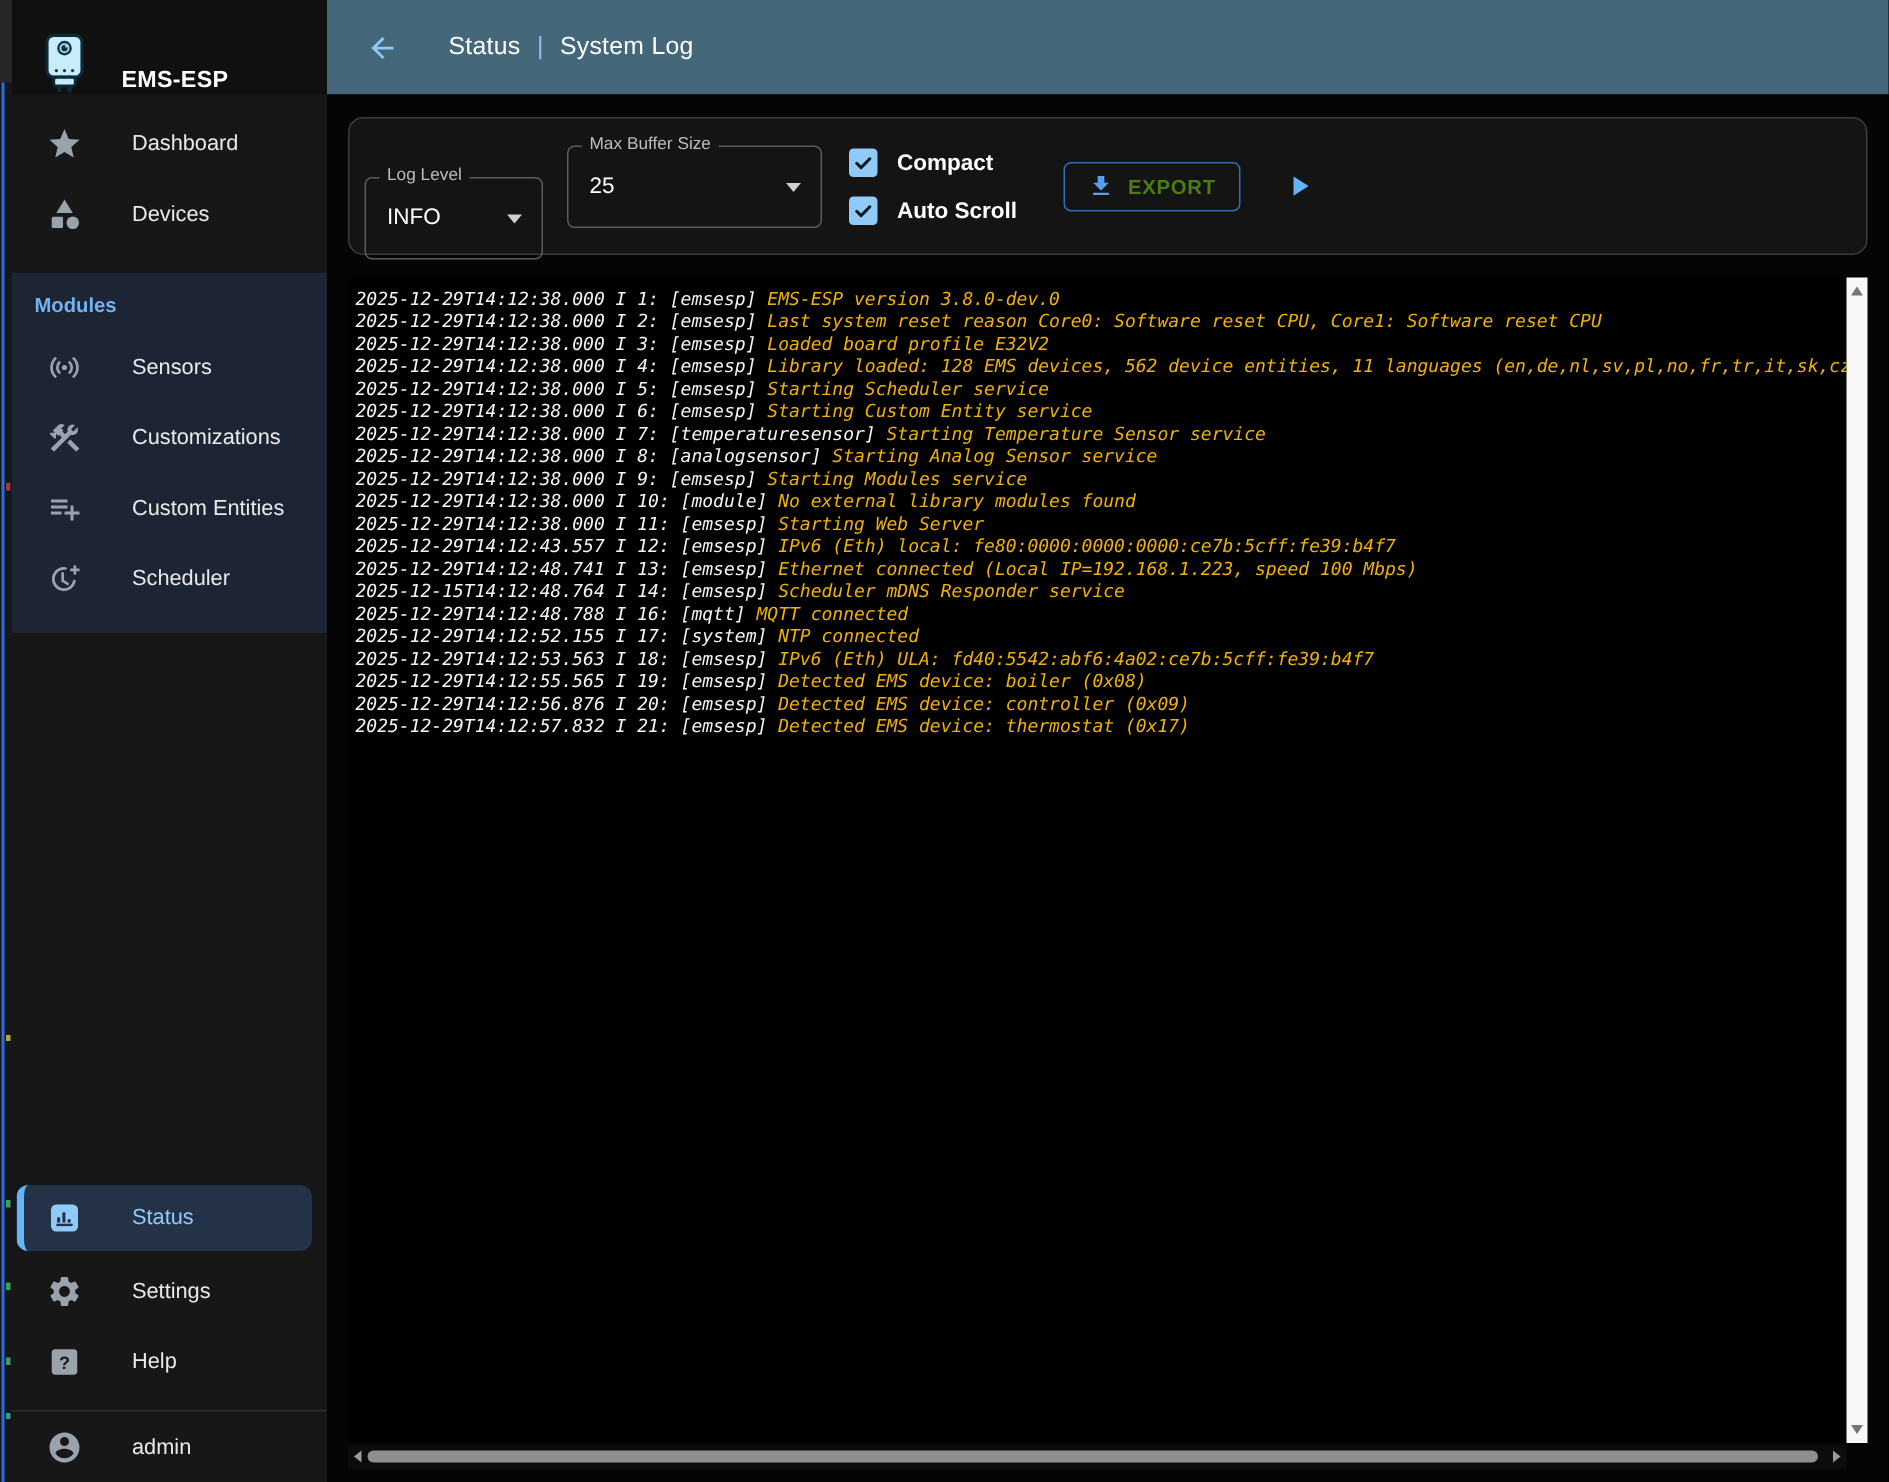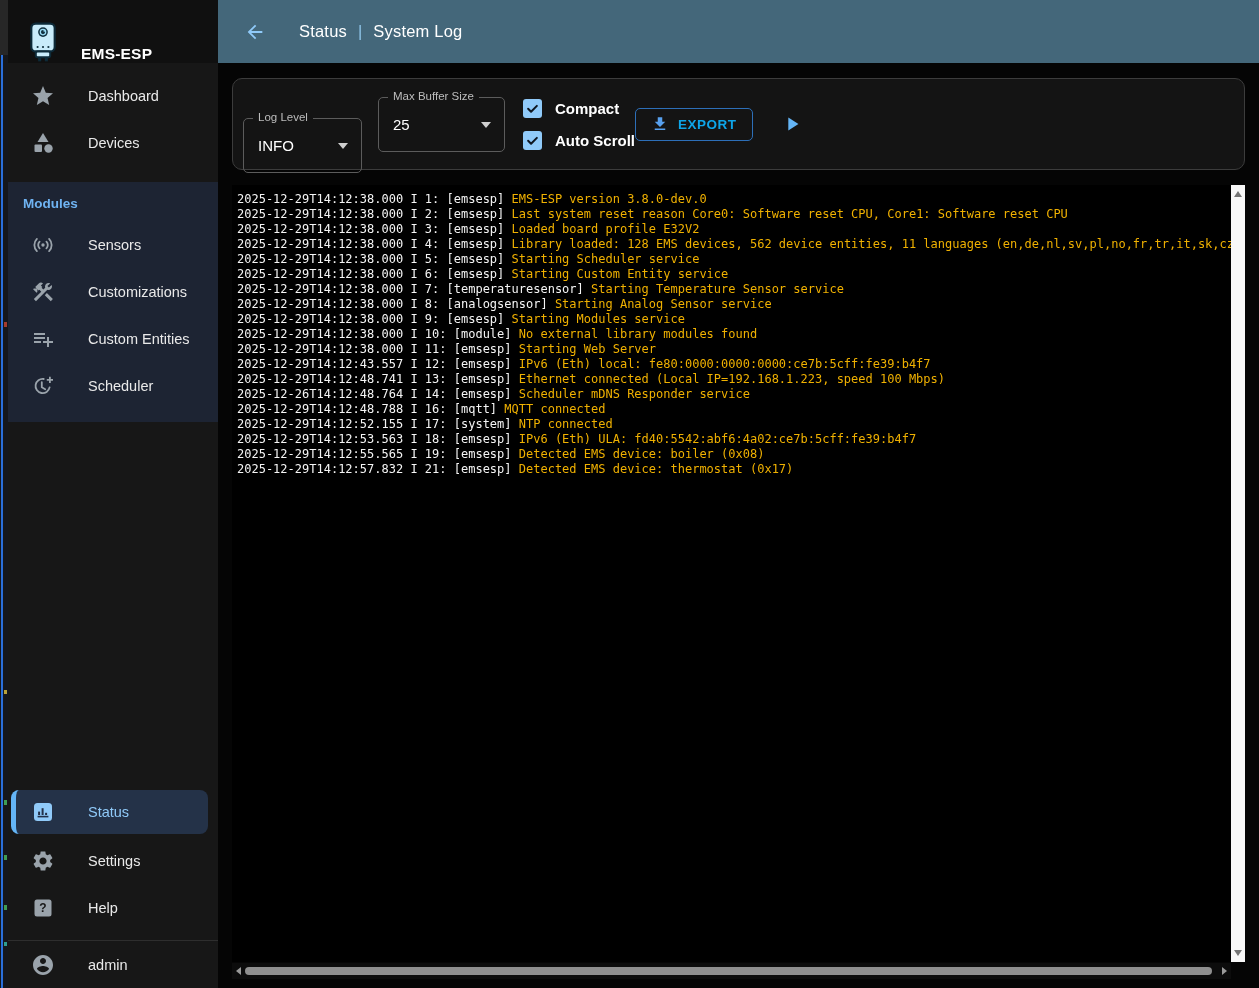--- a/index.html
+++ b/index.html
@@ -50,47 +50,47 @@
   .crumb-sep{color:#8ec4e8;margin:0 11px;font-size:16.5px;}
 
   .content{position:absolute;top:63px;left:0;right:0;bottom:0;background:#050505;}
 
   
   .panel{position:absolute;left:14px;top:15px;width:1013px;height:92px;box-sizing:border-box;
     border:1px solid #3c3c3c;border-radius:10px;background:#141414;
     display:flex;align-items:center;padding-left:10px;}
   .select{position:relative;height:53px;border:1px solid #5c5c5c;border-radius:5px;cursor:pointer;}
   .select.loglevel{width:117px;margin-top:42px;}
-  .select.maxbuf{width:125px;margin-left:16px;}
+  .select.maxbuf{width:125px;margin-left:16px;padding-left:43px;}
   .select-label{position:absolute;top:-8px;left:9px;background:#141414;padding:0 5px;
     font-size:11.5px;color:#bdbdbd;white-space:nowrap;}
   .select-value{position:absolute;left:14px;top:50%;transform:translateY(-50%);
     color:#fff;font-size:15px;font-weight:500;}
   .select-arrow{position:absolute;right:13px;top:50%;margin-top:-2px;width:0;height:0;
     border-left:5.5px solid transparent;border-right:5.5px solid transparent;border-top:6px solid #cfcfcf;}
 
   .checks{margin-left:18px;display:flex;flex-direction:column;gap:13px;text-align:center;}
   .check-row{display:flex;align-items:center;gap:13px;color:#fff;font-size:15px;font-weight:600;cursor:pointer;}
   .checkbox{width:19px;height:19px;background:#90caf9;border-radius:3px;
     display:flex;align-items:center;justify-content:center;}
   .checkbox svg{width:15px;height:15px;display:none;}
   .check-row.checked .checkbox svg{display:block;}
 
-  .export{height:33px;padding:0 15px;background:transparent;cursor:pointer;
-    border:1px solid #2d6fb8;border-radius:5px;color:#0ea5e9;display:flex;align-items:center;gap:9px;
+  .export{margin-left:31px;height:33px;padding:0 15px;background:transparent;cursor:pointer;
+    border:1px solid #2d6fb8;border-radius:5px;color:#4d7c0f;display:flex;align-items:center;gap:9px;
     font-family:"Liberation Sans",sans-serif;font-size:13.5px;font-weight:700;letter-spacing:.5px;}
   .export svg{width:18px;height:18px;display:block;}
   .play{margin-left:28px;width:22px;height:22px;cursor:pointer;}
   .play svg{width:22px;height:22px;display:block;}
 
   
   .logbox{position:absolute;left:14px;top:122px;width:999px;height:777px;background:#000;
     overflow:hidden;font-family:"DejaVu Sans Mono","Liberation Mono",monospace;
     font-size:12px;line-height:15px;padding:7px 0 0 5px;box-sizing:border-box;}
-  .log-line{white-space:pre;}
+  .log-line{white-space:pre;font-style:italic;}
   .log-prefix{color:#f5f5f5;}
   .log-msg{color:#f0b100;}
 
   
   .vscroll{position:absolute;left:1013px;top:122px;width:14px;height:777px;background:#f8f8f8;}
   .vscroll .up,.vscroll .down{position:absolute;left:50%;transform:translateX(-50%);width:0;height:0;
     border-left:4.5px solid transparent;border-right:4.5px solid transparent;}
   .vscroll .up{top:6px;border-bottom:6px solid #757575;}
   .vscroll .down{bottom:6px;border-top:6px solid #757575;}
 
@@ -319,25 +319,26 @@
           <div class="log-line"><span class="log-prefix">2025-12-29T14:12:38.000 I 4: [emsesp] </span><span class="log-msg">Library loaded: 128 EMS devices, 562 device entities, 11 languages (en,de,nl,sv,pl,no,fr,tr,it,sk,cz)</span></div>
           <div class="log-line"><span class="log-prefix">2025-12-29T14:12:38.000 I 5: [emsesp] </span><span class="log-msg">Starting Scheduler service</span></div>
           <div class="log-line"><span class="log-prefix">2025-12-29T14:12:38.000 I 6: [emsesp] </span><span class="log-msg">Starting Custom Entity service</span></div>
           <div class="log-line"><span class="log-prefix">2025-12-29T14:12:38.000 I 7: [temperaturesensor] </span><span class="log-msg">Starting Temperature Sensor service</span></div>
           <div class="log-line"><span class="log-prefix">2025-12-29T14:12:38.000 I 8: [analogsensor] </span><span class="log-msg">Starting Analog Sensor service</span></div>
           <div class="log-line"><span class="log-prefix">2025-12-29T14:12:38.000 I 9: [emsesp] </span><span class="log-msg">Starting Modules service</span></div>
           <div class="log-line"><span class="log-prefix">2025-12-29T14:12:38.000 I 10: [module] </span><span class="log-msg">No external library modules found</span></div>
           <div class="log-line"><span class="log-prefix">2025-12-29T14:12:38.000 I 11: [emsesp] </span><span class="log-msg">Starting Web Server</span></div>
           <div class="log-line"><span class="log-prefix">2025-12-29T14:12:43.557 I 12: [emsesp] </span><span class="log-msg">IPv6 (Eth) local: fe80:0000:0000:0000:ce7b:5cff:fe39:b4f7</span></div>
           <div class="log-line"><span class="log-prefix">2025-12-29T14:12:48.741 I 13: [emsesp] </span><span class="log-msg">Ethernet connected (Local IP=192.168.1.223, speed 100 Mbps)</span></div>
-          <div class="log-line"><span class="log-prefix">2025-12-26T14:12:48.764 I 14: [emsesp] </span><span class="log-msg">Scheduler mDNS Responder service</span></div>
+          <div class="log-line"><span class="log-prefix">2025-12-15T14:12:48.764 I 14: [emsesp] </span><span class="log-msg">Scheduler mDNS Responder service</span></div>
           <div class="log-line"><span class="log-prefix">2025-12-29T14:12:48.788 I 16: [mqtt] </span><span class="log-msg">MQTT connected</span></div>
           <div class="log-line"><span class="log-prefix">2025-12-29T14:12:52.155 I 17: [system] </span><span class="log-msg">NTP connected</span></div>
           <div class="log-line"><span class="log-prefix">2025-12-29T14:12:53.563 I 18: [emsesp] </span><span class="log-msg">IPv6 (Eth) ULA: fd40:5542:abf6:4a02:ce7b:5cff:fe39:b4f7</span></div>
           <div class="log-line"><span class="log-prefix">2025-12-29T14:12:55.565 I 19: [emsesp] </span><span class="log-msg">Detected EMS device: boiler (0x08)</span></div>
+          <div class="log-line"><span class="log-prefix">2025-12-29T14:12:56.876 I 20: [emsesp] </span><span class="log-msg">Detected EMS device: controller (0x09)</span></div>
           <div class="log-line"><span class="log-prefix">2025-12-29T14:12:57.832 I 21: [emsesp] </span><span class="log-msg">Detected EMS device: thermostat (0x17)</span></div>
         </div>
 
       <div class="vscroll">
         <span class="up"></span>
         <span class="down"></span>
       </div>
       <div class="hscroll">
         <span class="left"></span>
         <span class="thumb"></span>

